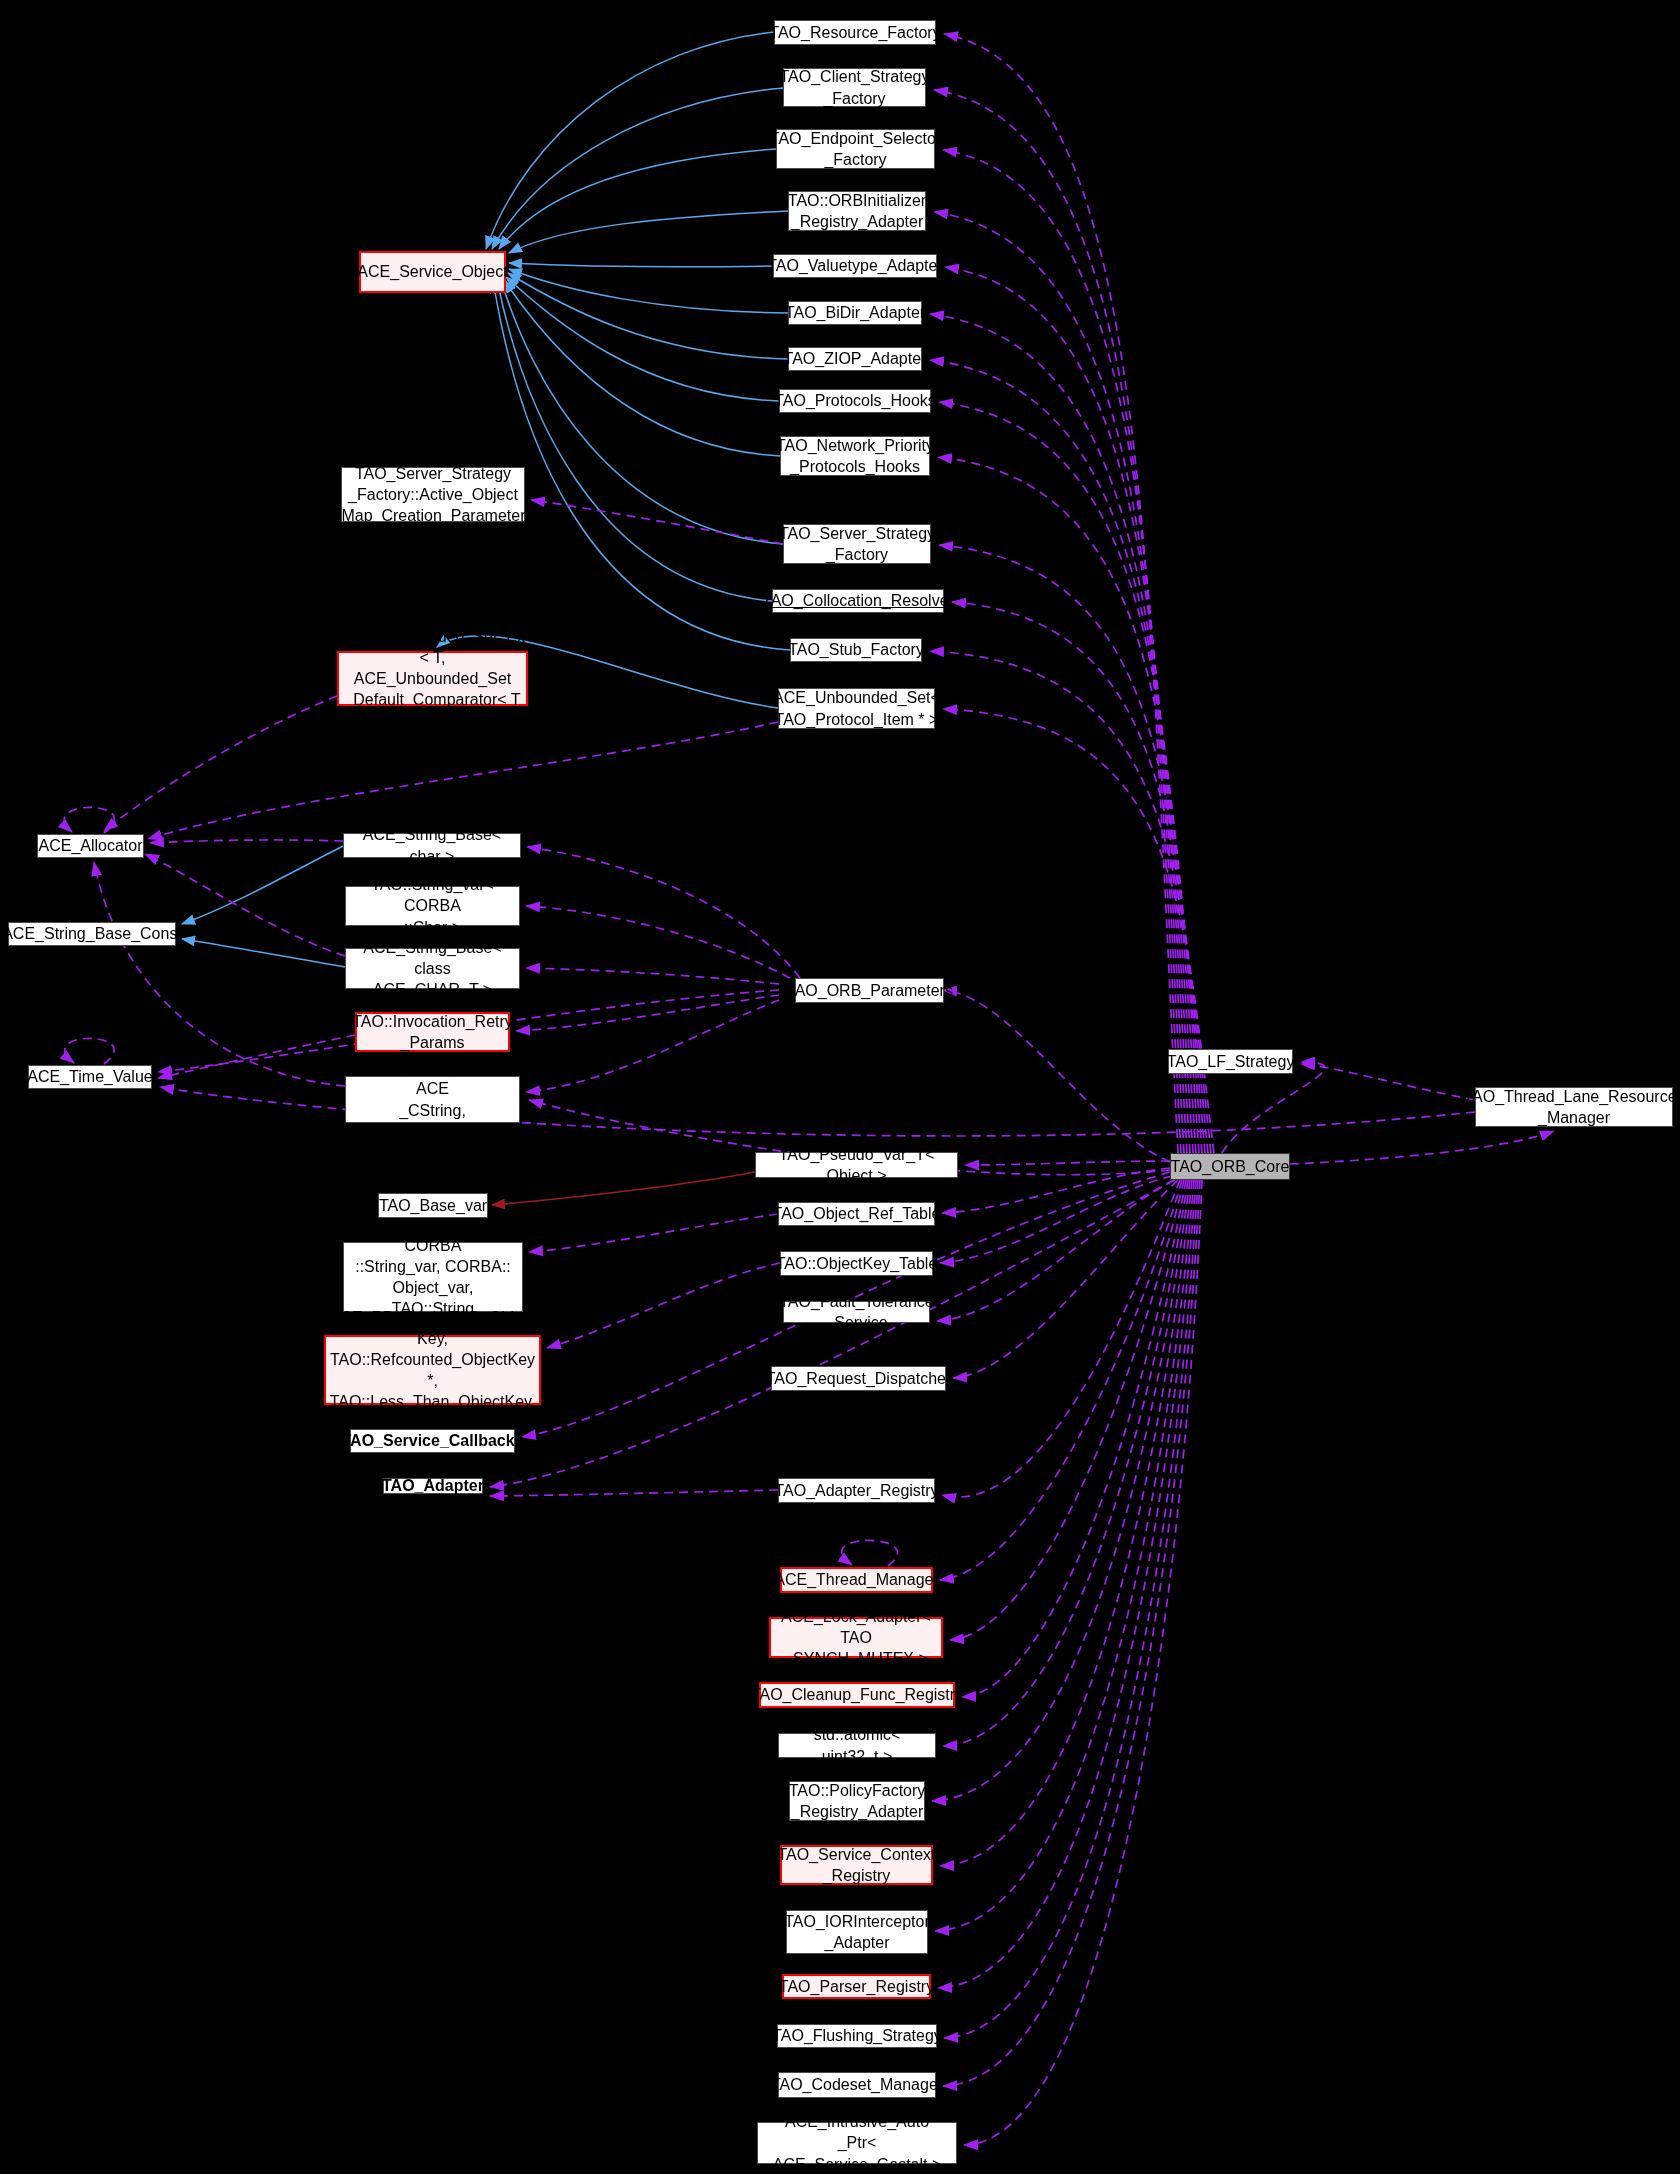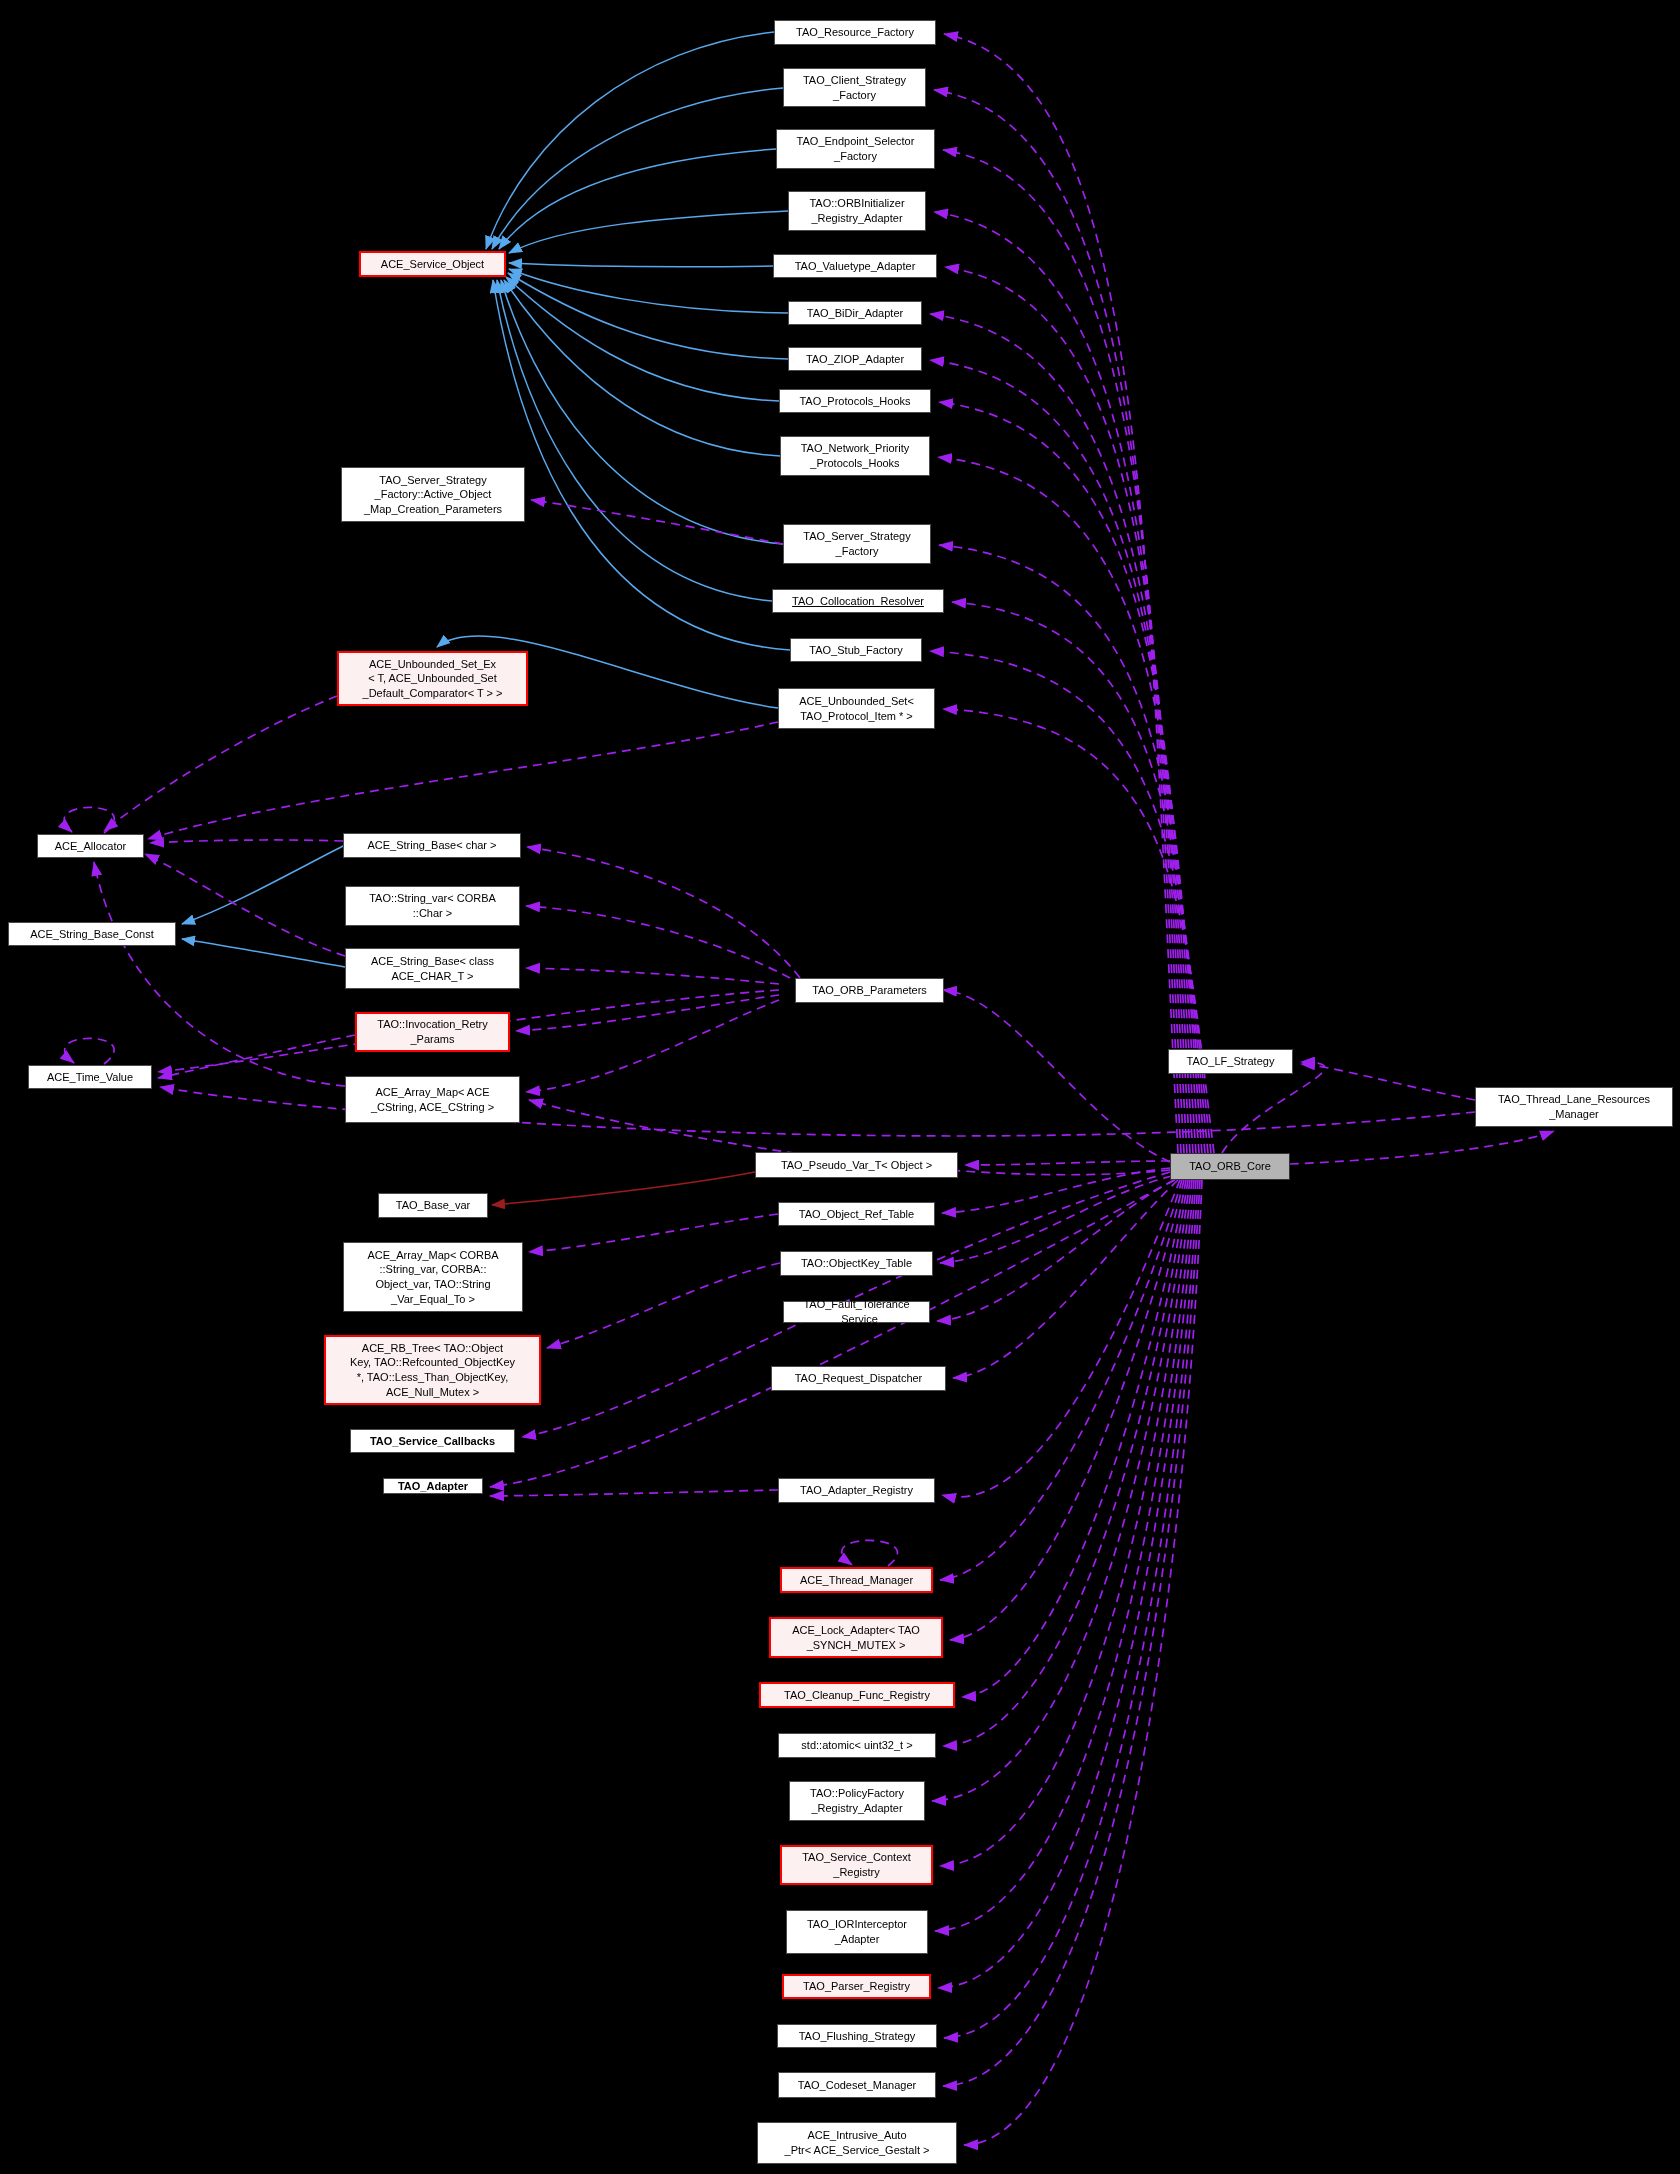--- a/index.html
+++ b/index.html
@@ -4,21 +4,21 @@
 <style>
   html,body{margin:0;padding:0;background:#000;}
   #canvas{position:relative;width:1680px;height:2174px;background:var(--bg,#000);overflow:hidden;
           font-family:"Liberation Sans",sans-serif;}
   #edges{position:absolute;left:0;top:0;}
   #edges path{fill:none;}
   #edges path.inherit{stroke:var(--edge-inherit);stroke-width:1.5;}
   #edges path.protected{stroke:var(--edge-protected);stroke-width:1.5;}
   #edges path.collab,#edges path.collab-self{stroke:var(--edge-collab);stroke-width:1.7;stroke-dasharray:9 6;}
   .node{position:absolute;display:flex;align-items:center;justify-content:center;text-align:center;
-        white-space:pre-line;font-size:11px;line-height:1.32;color:var(--text,#000);
+        white-space:pre-line;font-size:16px;line-height:1.32;color:var(--text,#000);
         background:var(--node-bg,#fff);border:1px solid var(--node-border,#4a4a4a);
         box-sizing:border-box;padding:1px 9px;cursor:pointer;}
   .node.red{border:2px solid var(--red-border,#f00);background:var(--red-bg,#fdf0f0);}
   .node.main{background:var(--main-bg,#b4b4b4);border:1.5px solid var(--main-border,#333);cursor:default;}
 </style>
 </head>
 <body>
 
 <div id="canvas" style="--bg: #000000; --text: #000000; --node-bg: #ffffff; --node-border: #4a4a4a; --red-border: #ff0000; --red-bg: #fdf0f0; --main-bg: #b4b4b4; --main-border: #333333; --edge-inherit: #58a8ee; --edge-collab: #a020f0; --edge-protected: #9b1c1c;">
   <svg id="edges" width="1680" height="2174" viewBox="0 0 1680 2174" xmlns="http://www.w3.org/2000/svg">
@@ -120,21 +120,21 @@
     <div class="node" style="left: 788px; top: 347px; width: 134px; height: 24px;">TAO_ZIOP_Adapter</div>
     <div class="node" style="left: 779px; top: 389px; width: 152px; height: 24px;">TAO_Protocols_Hooks</div>
     <div class="node" style="left: 780px; top: 436px; width: 150px; height: 40px;">TAO_Network_Priority
 _Protocols_Hooks</div>
     <div class="node" style="left: 783px; top: 524px; width: 148px; height: 40px;">TAO_Server_Strategy
 _Factory</div>
     <div class="node" style="left: 772px; top: 589px; width: 172px; height: 24px; text-decoration: underline;">TAO_Collocation_Resolver</div>
     <div class="node" style="left: 790px; top: 638px; width: 132px; height: 24px;">TAO_Stub_Factory</div>
     <div class="node" style="left: 778px; top: 688px; width: 157px; height: 41px;">ACE_Unbounded_Set&lt;
 TAO_Protocol_Item * &gt;</div>
-    <div class="node red" style="left: 359px; top: 251px; width: 147px; height: 26px;">ACE_Service_Object</div>
+    <div class="node red" style="left: 359px; top: 251px; width: 147px; height: 42px;">ACE_Service_Object</div>
     <div class="node" style="left: 341px; top: 467px; width: 184px; height: 55px;">TAO_Server_Strategy
 _Factory::Active_Object
 _Map_Creation_Parameters</div>
     <div class="node red" style="left: 337px; top: 651px; width: 191px; height: 55px;">ACE_Unbounded_Set_Ex
 &lt; T, ACE_Unbounded_Set
 _Default_Comparator&lt; T &gt; &gt;</div>
     <div class="node" style="left: 37px; top: 834px; width: 107px; height: 24px;">ACE_Allocator</div>
     <div class="node" style="left: 8px; top: 922px; width: 168px; height: 24px;">ACE_String_Base_Const</div>
     <div class="node" style="left: 28px; top: 1065px; width: 124px; height: 24px;">ACE_Time_Value</div>
     <div class="node" style="left: 343px; top: 833px; width: 178px; height: 25px;">ACE_String_Base&lt; char &gt;</div>

